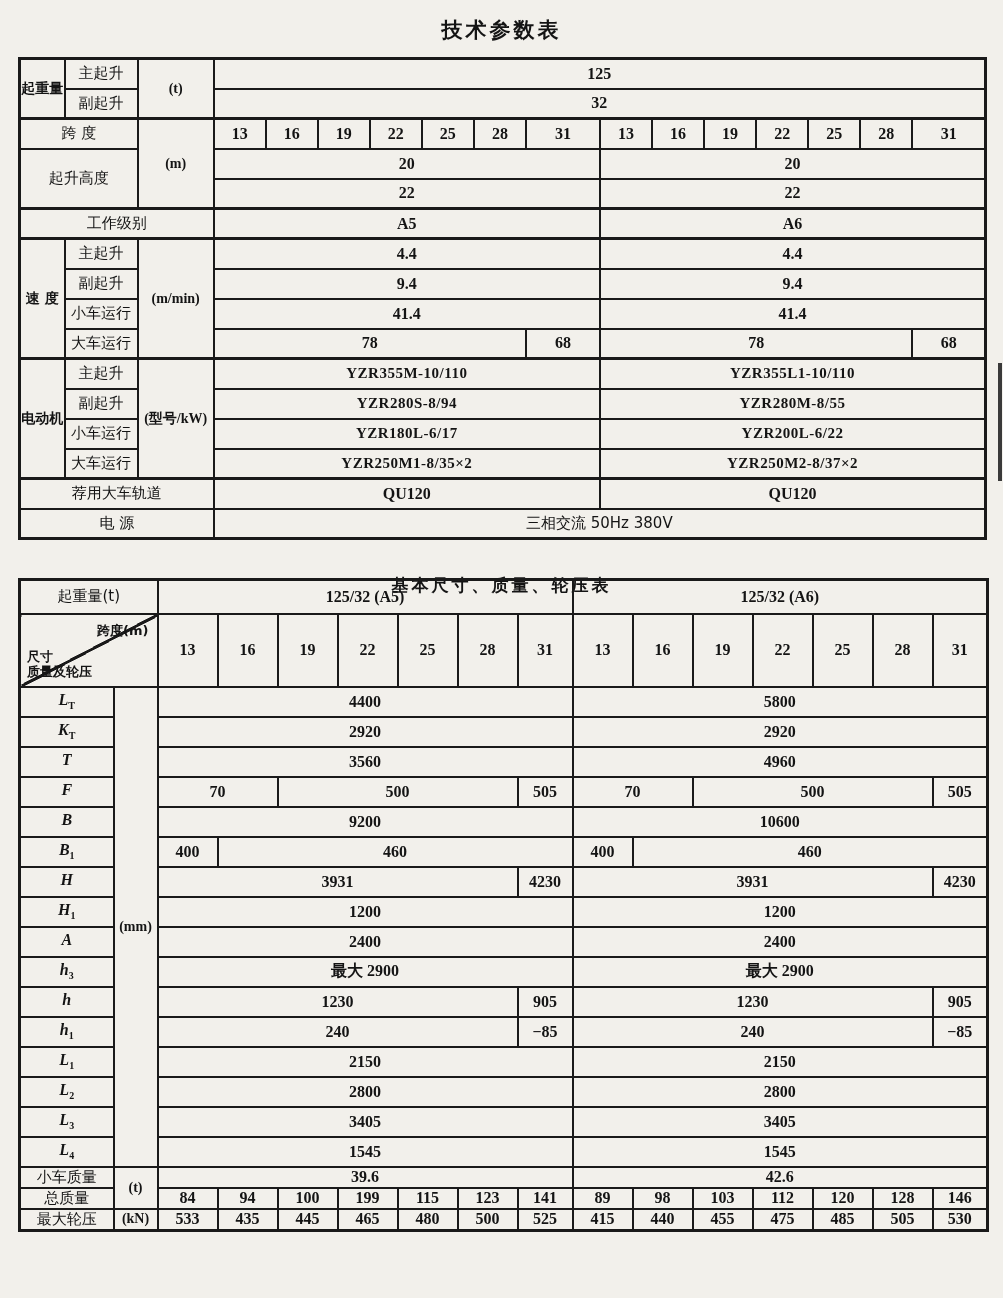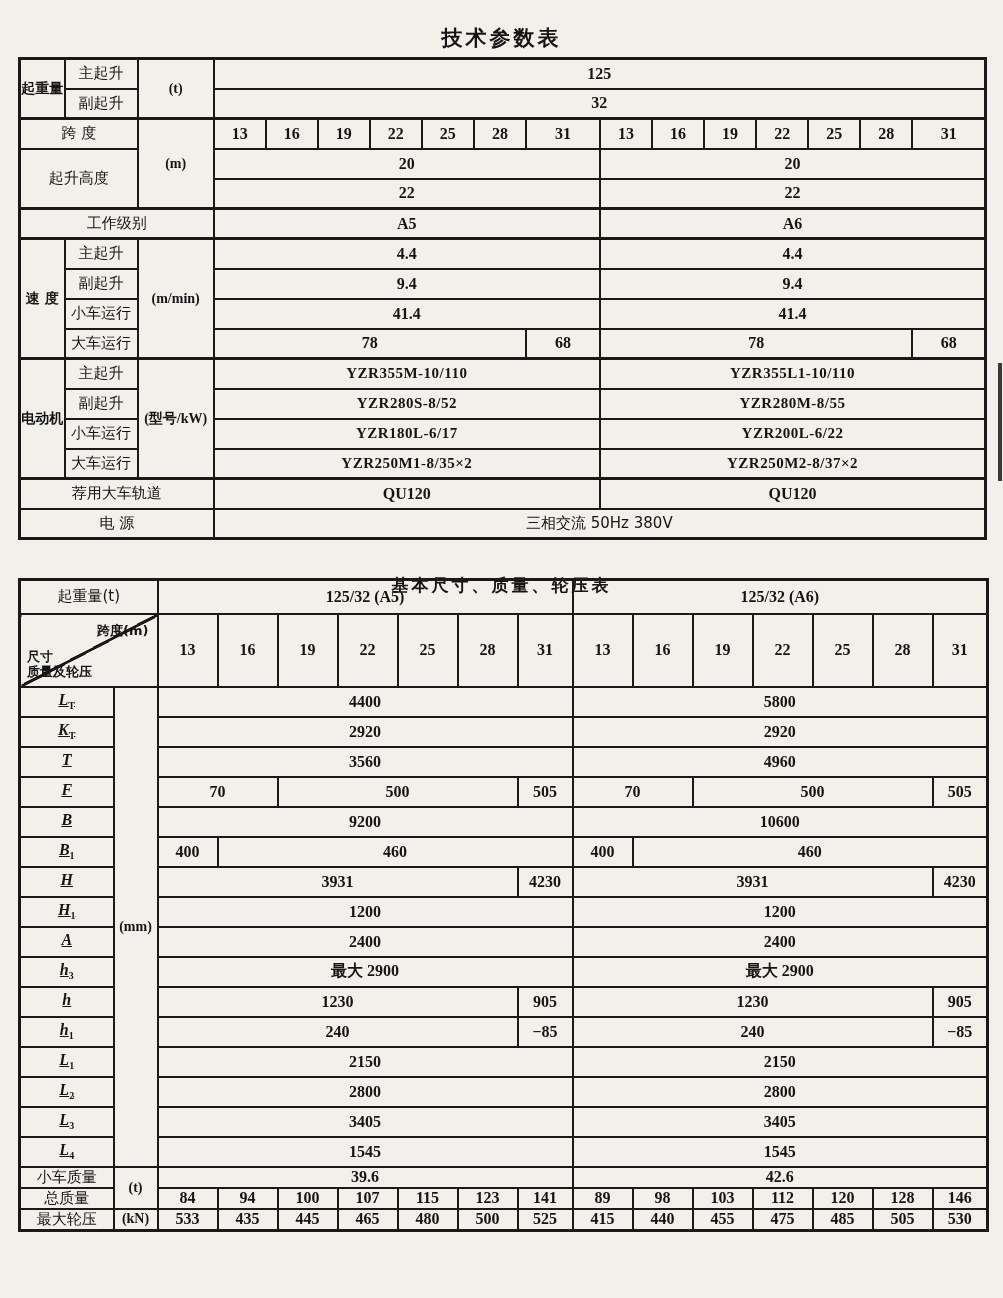--- a/index.html
+++ b/index.html
@@ -8,21 +8,21 @@
     position:relative; width:1003px; height:1298px;
     background:#f2f0eb;
     font-family:"DejaVu Sans", sans-serif; color:#141414;
     overflow:hidden;
   }
   .title {
     position:absolute; left:0; width:100%; text-align:center;
     font-weight:bold; letter-spacing:3px;
     font-family:"DejaVu Sans", sans-serif;
   }
-  #title1 { top:24px;  font-size:21px; }
+  #title1 { top:16px;  font-size:21px; }
   #title2 { top:574px; font-size:17px; }
 
   table {
     position:absolute; border-collapse:collapse; table-layout:fixed;
     border:3px solid #1a1a1a;
     padding-left:46px;
   }
   td {
     border:2px solid #1a1a1a; text-align:center; vertical-align:middle;
     padding:0; overflow:hidden;
@@ -34,21 +34,21 @@
   #t2 tr.cor { height:73px; }
   #t2 tr.dim { height:30px; }
   #t2 tr.bot { height:17px; }
   tr.sec td { border-top-width:3px; }
 
   .lbl  { font-weight:normal; font-size:15px; font-family:"DejaVu Sans",sans-serif; }
   .glbl { font-weight:bold; font-size:14px; font-family:"DejaVu Sans",sans-serif; letter-spacing:0px; }
   .unit { font-weight:bold; font-size:14px; font-family:"Liberation Serif","DejaVu Serif",serif; }
   .num  { font-weight:bold; font-size:16px; font-family:"Liberation Serif","DejaVu Serif",serif; }
   .model{ font-weight:bold; font-size:15px; letter-spacing:0.5px; font-family:"Liberation Serif","DejaVu Serif",serif; }
-  .sym  { font-weight:bold; font-size:16px; font-style:italic; font-family:"Liberation Serif","DejaVu Serif",serif;text-decoration:underline; }
+  .sym  { font-weight:bold; font-size:16px; font-style:italic; font-family:"Liberation Serif","DejaVu Serif",serif; }
   .sym sub { font-size:10px; font-style:normal; }
 
   .corner {
     position:relative;
     background-image:linear-gradient(to bottom right,
       transparent calc(50% - 1.5px), #1a1a1a calc(50% - 1.5px),
       #1a1a1a calc(50% + 1.5px), transparent calc(50% + 1.5px));
     text-decoration:underline;
   }
   .corner span { position:absolute; font-weight:bold; font-size:13px; }
@@ -155,21 +155,21 @@
     </tr>
     <tr class="sec">
       <td class="glbl" rowspan="4">电动机</td>
       <td class="lbl">主起升</td>
       <td class="unit" rowspan="4">(型号/kW)</td>
       <td class="model" colspan="7">YZR355M-10/110</td>
       <td class="model" colspan="7">YZR355L1-10/110</td>
     </tr>
     <tr>
       <td class="lbl">副起升</td>
-      <td class="model" colspan="7">YZR280S-8/52</td>
+      <td class="model" colspan="7">YZR280S-8/94</td>
       <td class="model" colspan="7">YZR280M-8/55</td>
     </tr>
     <tr>
       <td class="lbl">小车运行</td>
       <td class="model" colspan="7">YZR180L-6/17</td>
       <td class="model" colspan="7">YZR200L-6/22</td>
     </tr>
     <tr>
       <td class="lbl">大车运行</td>
       <td class="model" colspan="7">YZR250M1-8/35×2</td>
@@ -334,21 +334,21 @@
       <td class="lbl">小车质量</td>
       <td class="unit" rowspan="2">(t)</td>
       <td class="num" colspan="7">39.6</td>
       <td class="num" colspan="7">42.6</td>
     </tr>
     <tr class="bot">
       <td class="lbl">总质量</td>
       <td class="num">84</td>
       <td class="num">94</td>
       <td class="num">100</td>
-      <td class="num">107</td>
+      <td class="num">199</td>
       <td class="num">115</td>
       <td class="num">123</td>
       <td class="num">141</td>
       <td class="num">89</td>
       <td class="num">98</td>
       <td class="num">103</td>
       <td class="num">112</td>
       <td class="num">120</td>
       <td class="num">128</td>
       <td class="num">146</td>

